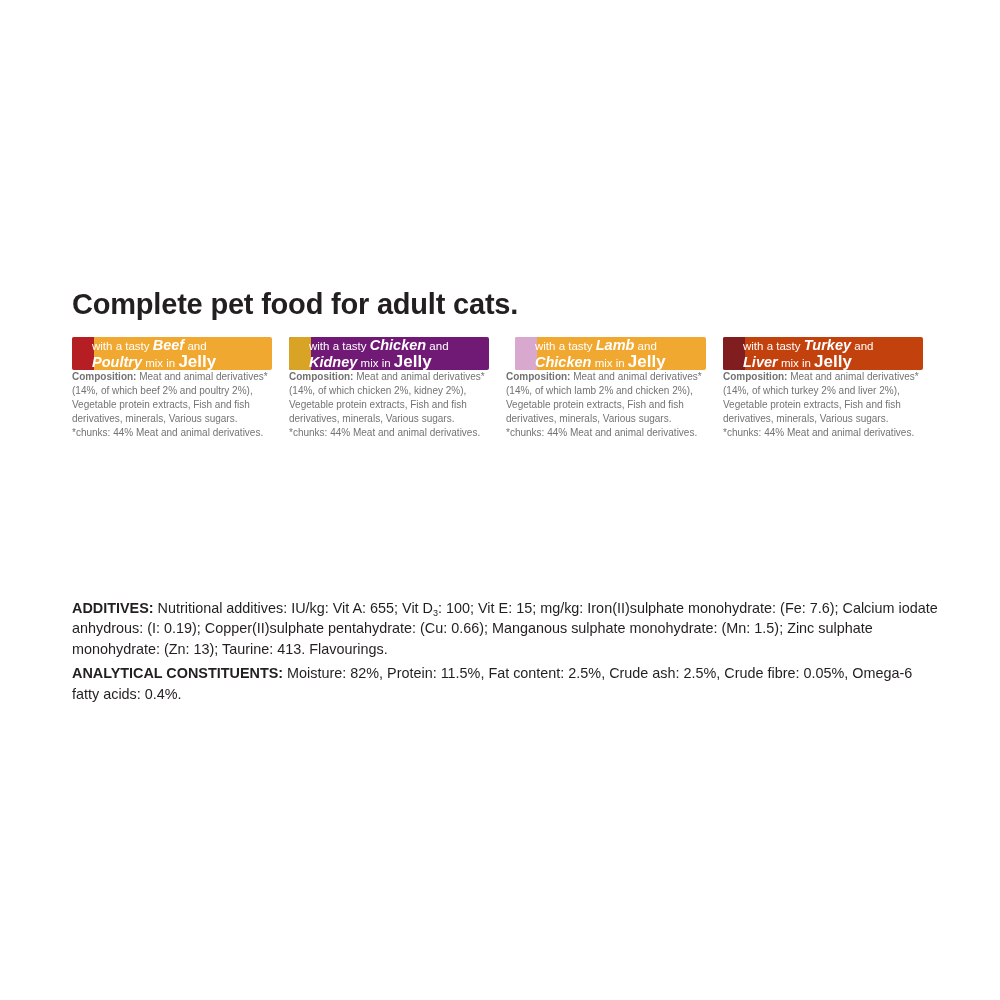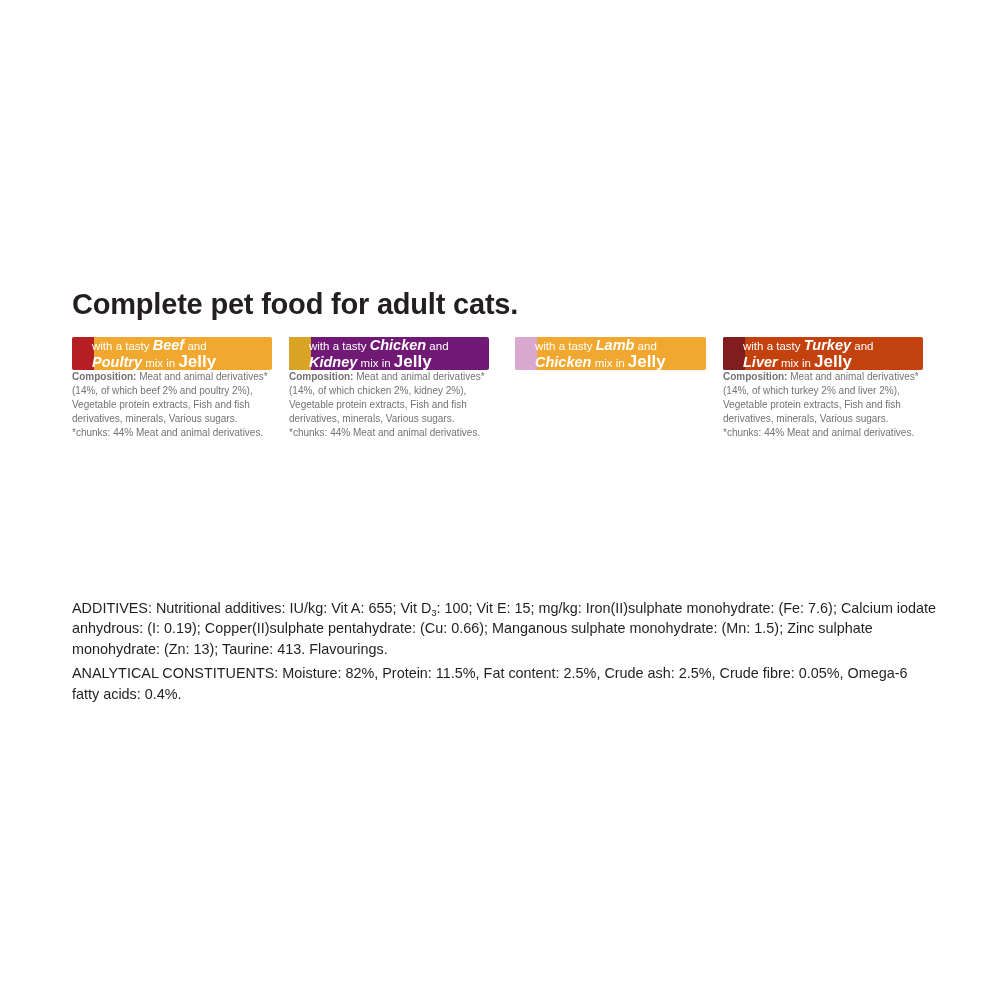--- a/index.html
+++ b/index.html
@@ -109,21 +109,21 @@
     top: 598px;
     width: 866px;
     font-size: 14.4px;
     line-height: 1.42;
     color: #231f20;
   }
   .footer-block p {
     margin: 0 0 4px 0;
   }
   .footer-block b {
-    font-weight: normal;
+    font-weight: bold;
   }
   sub {
     font-size: 9px;
     vertical-align: baseline;
     position: relative;
     top: 3px;
   }
 </style>
 </head>
 <body>
@@ -186,20 +186,23 @@
               <span class="small">with a tasty</span>
               <span class="big">Lamb</span>
               <span class="small">and</span>
             </div>
             <div class="line">
               <span class="big">Chicken</span>
               <span class="small">mix in</span>
               <span class="big-plain">Jelly</span>
             </div>
           </div>
+        </div>
+        <div class="composition">
+          <b>Composition:</b><span> Meat and animal derivatives* (14%, of which lamb 2% and chicken 2%), Vegetable protein extracts, Fish and fish derivatives, minerals, Various sugars. *chunks: 44% Meat and animal derivatives.</span>
         </div>
       </div>
 
       <div class="variant">
         <div class="flavour-banner" style="background:#c2410c;">
           <div class="banner-left" style="background:#7f1d1f;"></div>
           <div class="banner-inner">
             <div class="line">
               <span class="small">with a tasty</span>
               <span class="big">Turkey</span>

